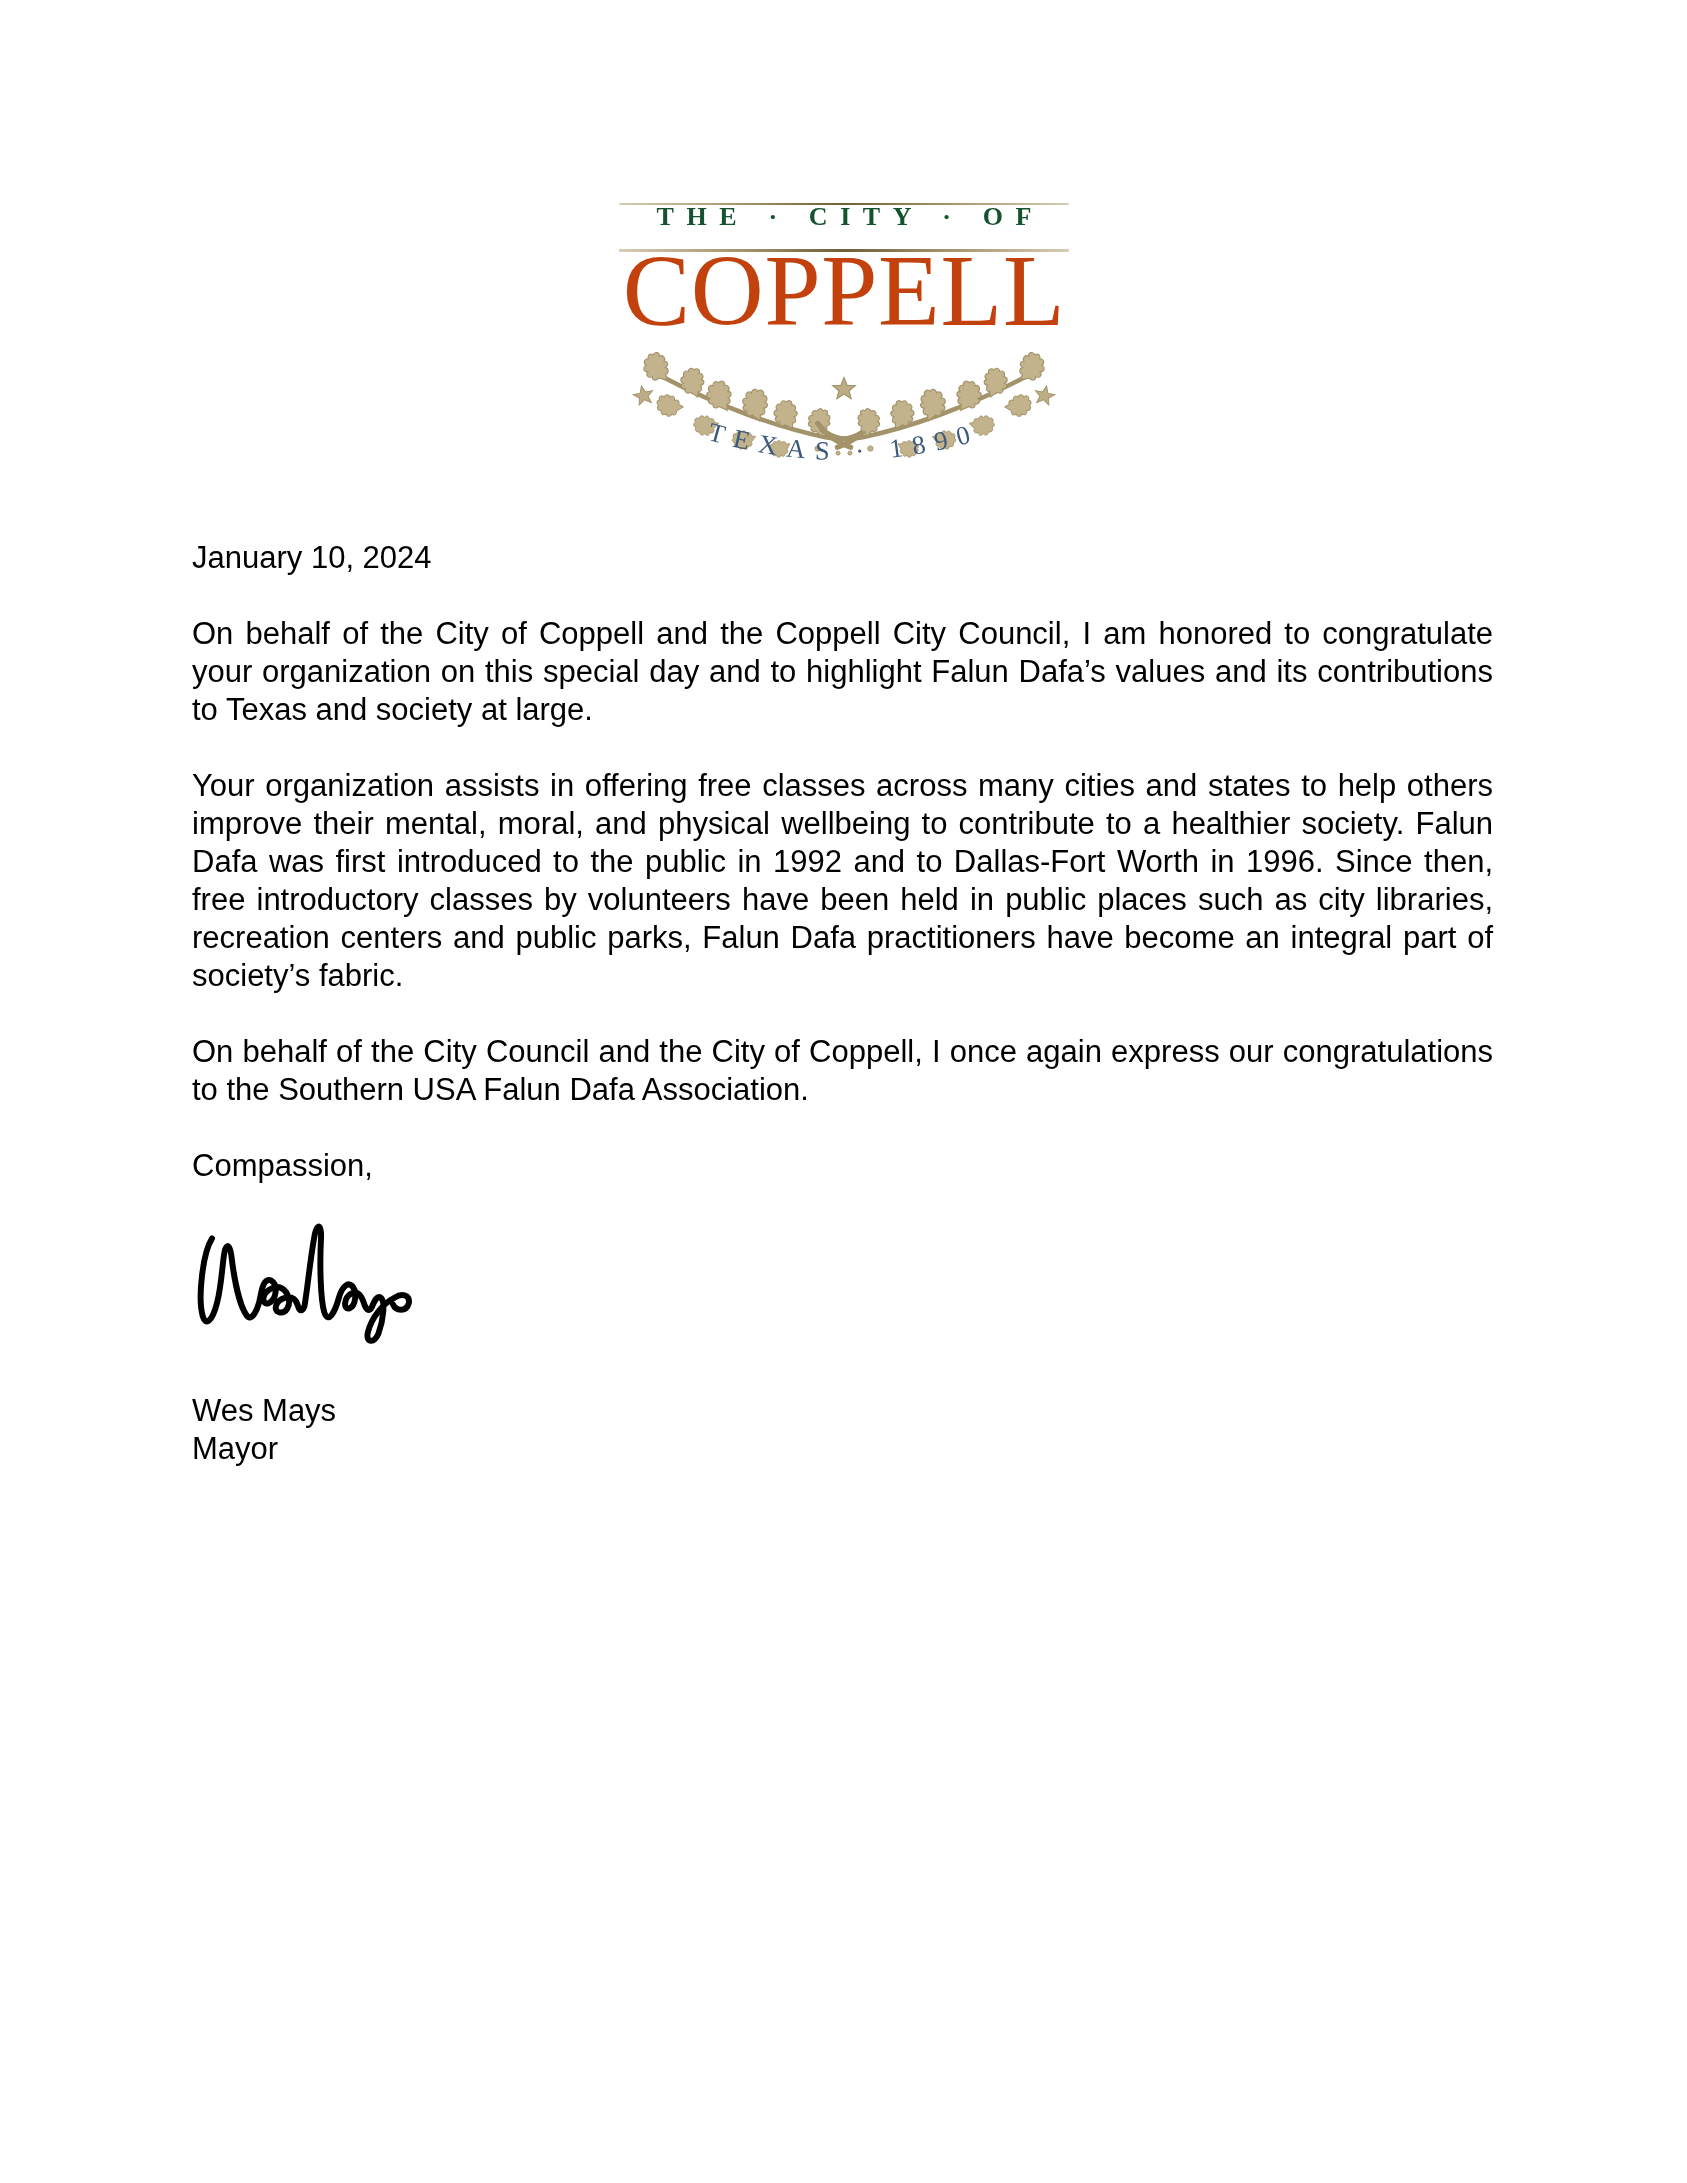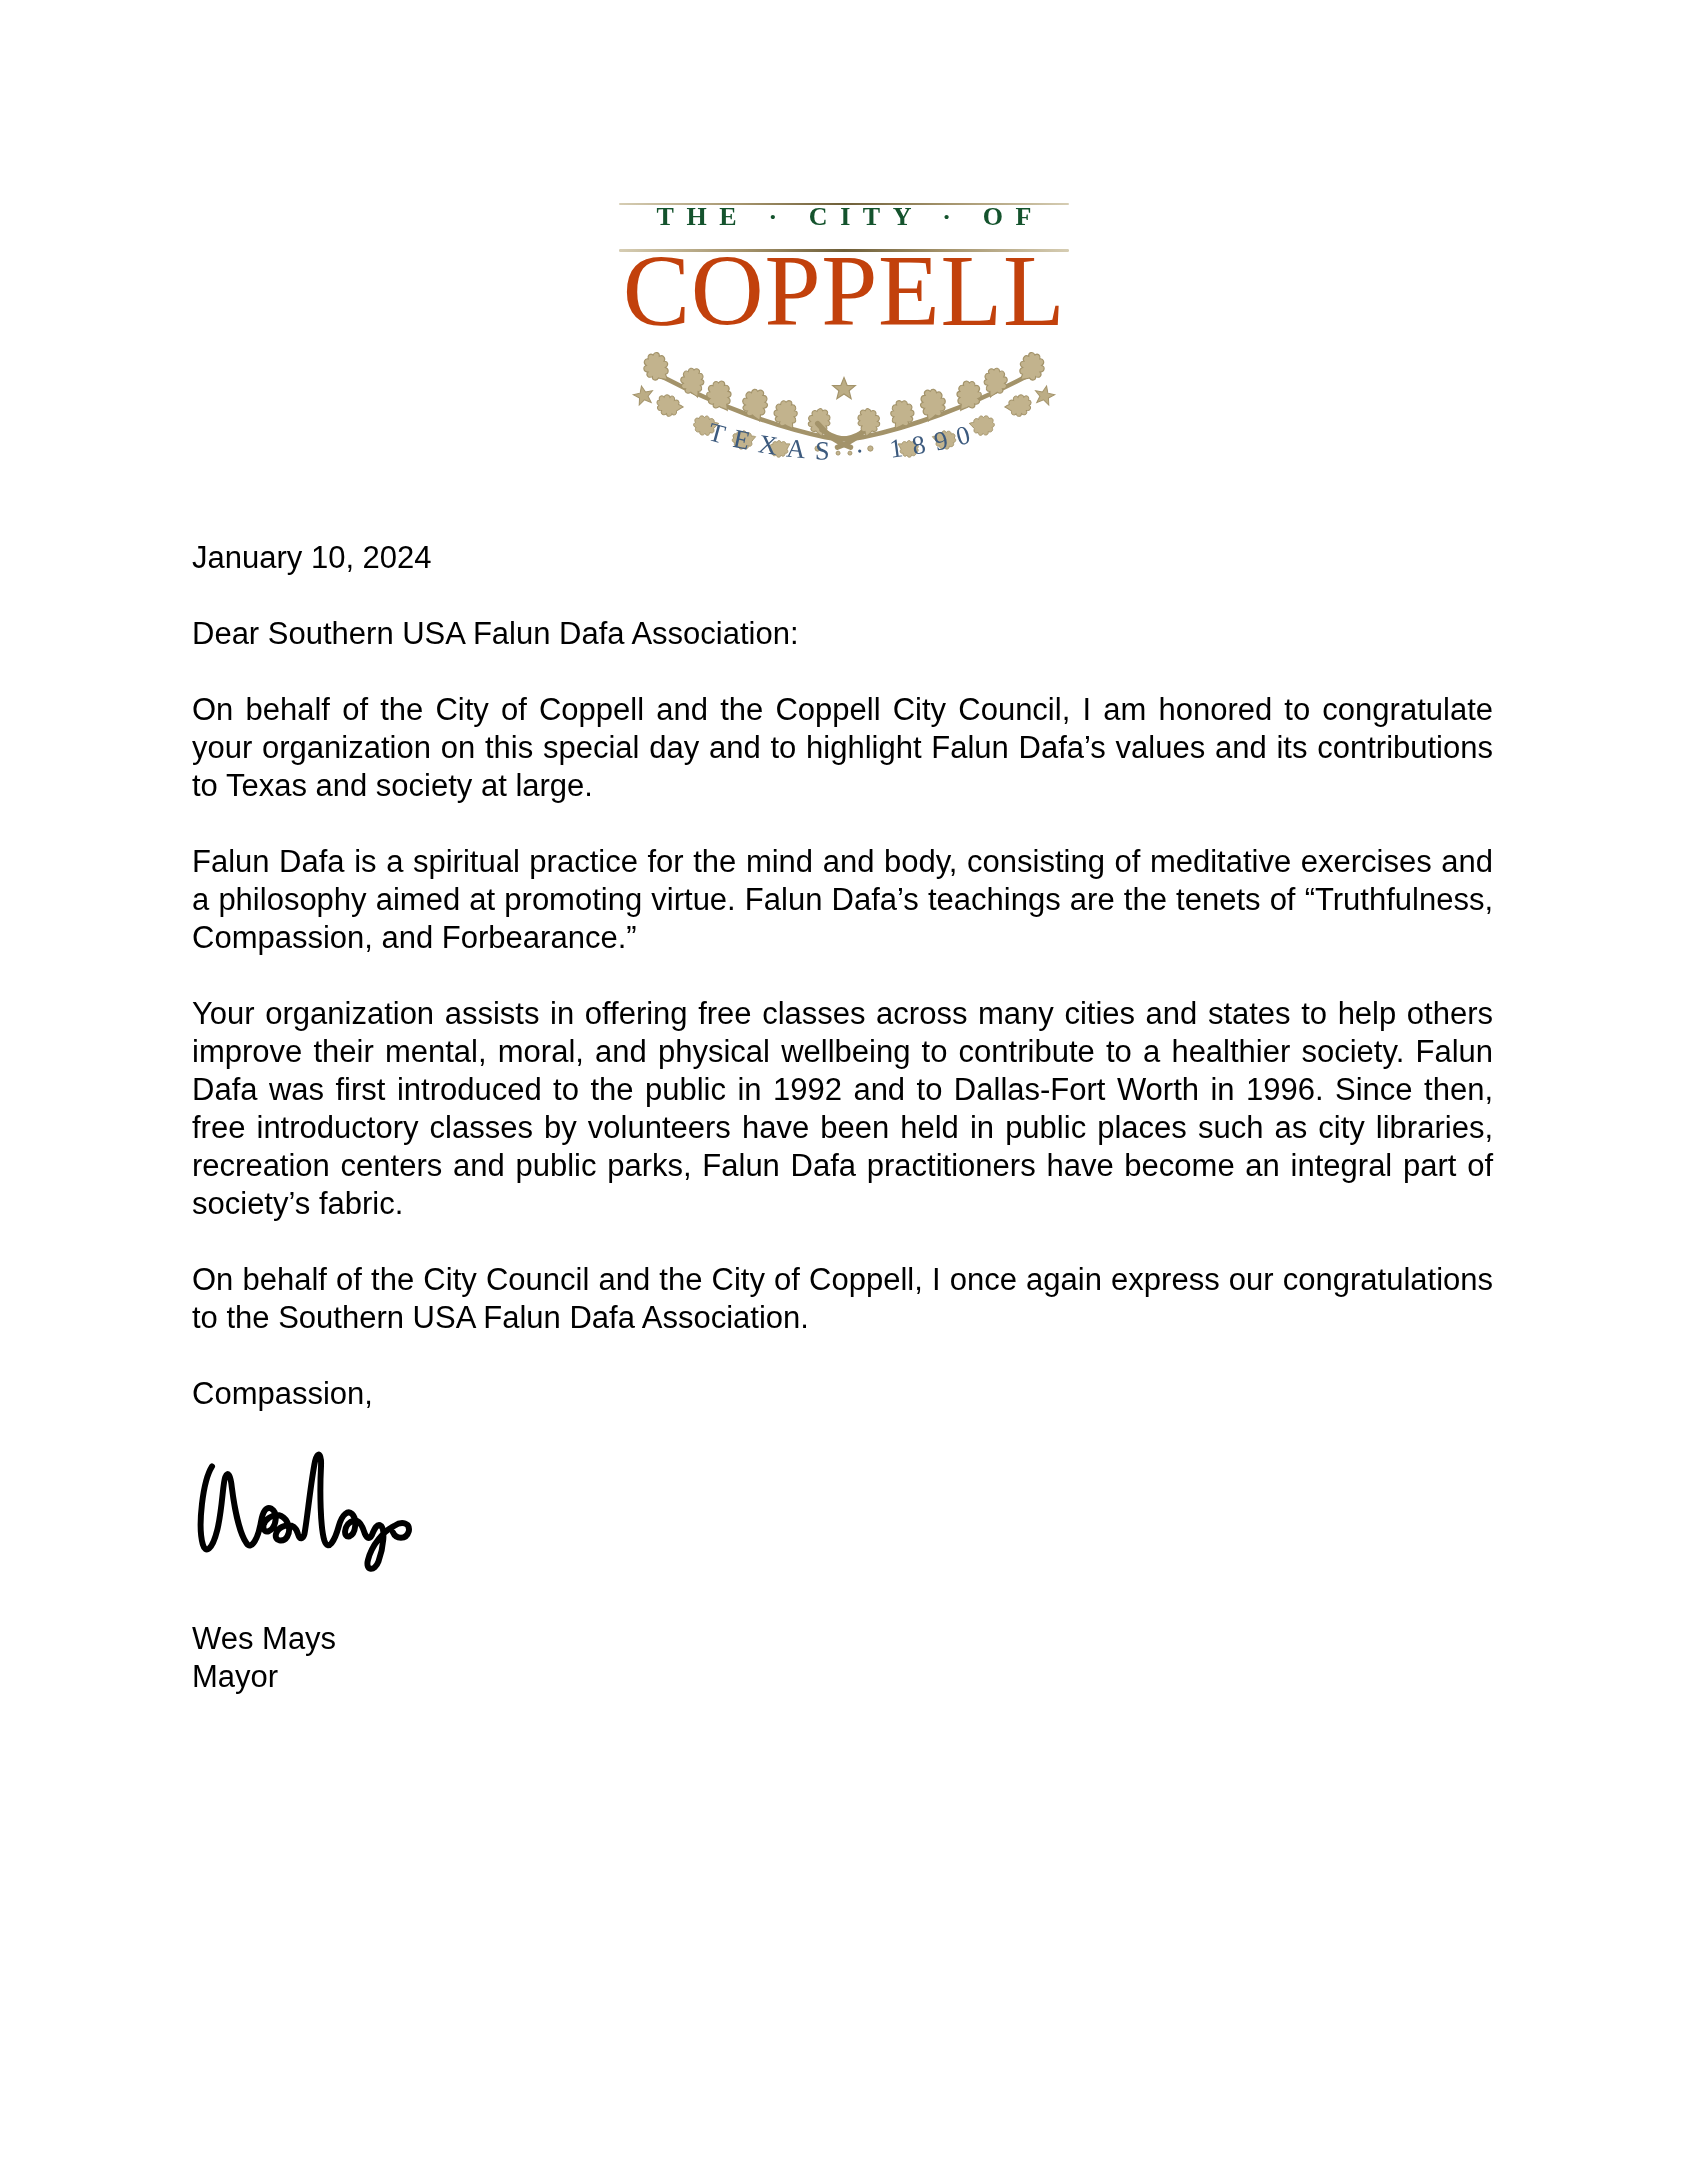--- a/index.html
+++ b/index.html
@@ -112,24 +112,22 @@
 
         <text class="arc-text" text-anchor="middle">
           <textPath href="#arcPath" startOffset="50%">TEXAS · 1890</textPath>
         </text>
       </svg>
     </div>
   </div>
 
   <div class="letter-body">
     <p>January 10, 2024</p>
-    <p>Dear Southern USA Falun Dafa Association:</p>
 
     <p class="justify">On behalf of the City of Coppell and the Coppell City Council, I am honored to congratulate your organization on this special day and to highlight Falun Dafa’s values and its contributions to Texas and society at large.</p>
-    <p class="justify">Falun Dafa is a spiritual practice for the mind and body, consisting of meditative exercises and a philosophy aimed at promoting virtue. Falun Dafa’s teachings are the tenets of “Truthfulness, Compassion, and Forbearance.”</p>
     <p class="justify">Your organization assists in offering free classes across many cities and states to help others improve their mental, moral, and physical wellbeing to contribute to a healthier society. Falun Dafa was first introduced to the public in 1992 and to Dallas-Fort Worth in 1996. Since then, free introductory classes by volunteers have been held in public places such as city libraries, recreation centers and public parks, Falun Dafa practitioners have become an integral part of society’s fabric.</p>
     <p class="justify">On behalf of the City Council and the City of Coppell, I once again express our congratulations to the Southern USA Falun Dafa Association.</p>
 
     <p class="closing-line">Compassion,</p>
 
     <div class="signature-block">
       <svg width="225" height="140" viewBox="0 0 340 212">
         <path fill="none" stroke="#000000" stroke-width="9" stroke-linecap="round" stroke-linejoin="round" d="
           M 30 40
           C 16 62 8 130 16 158

